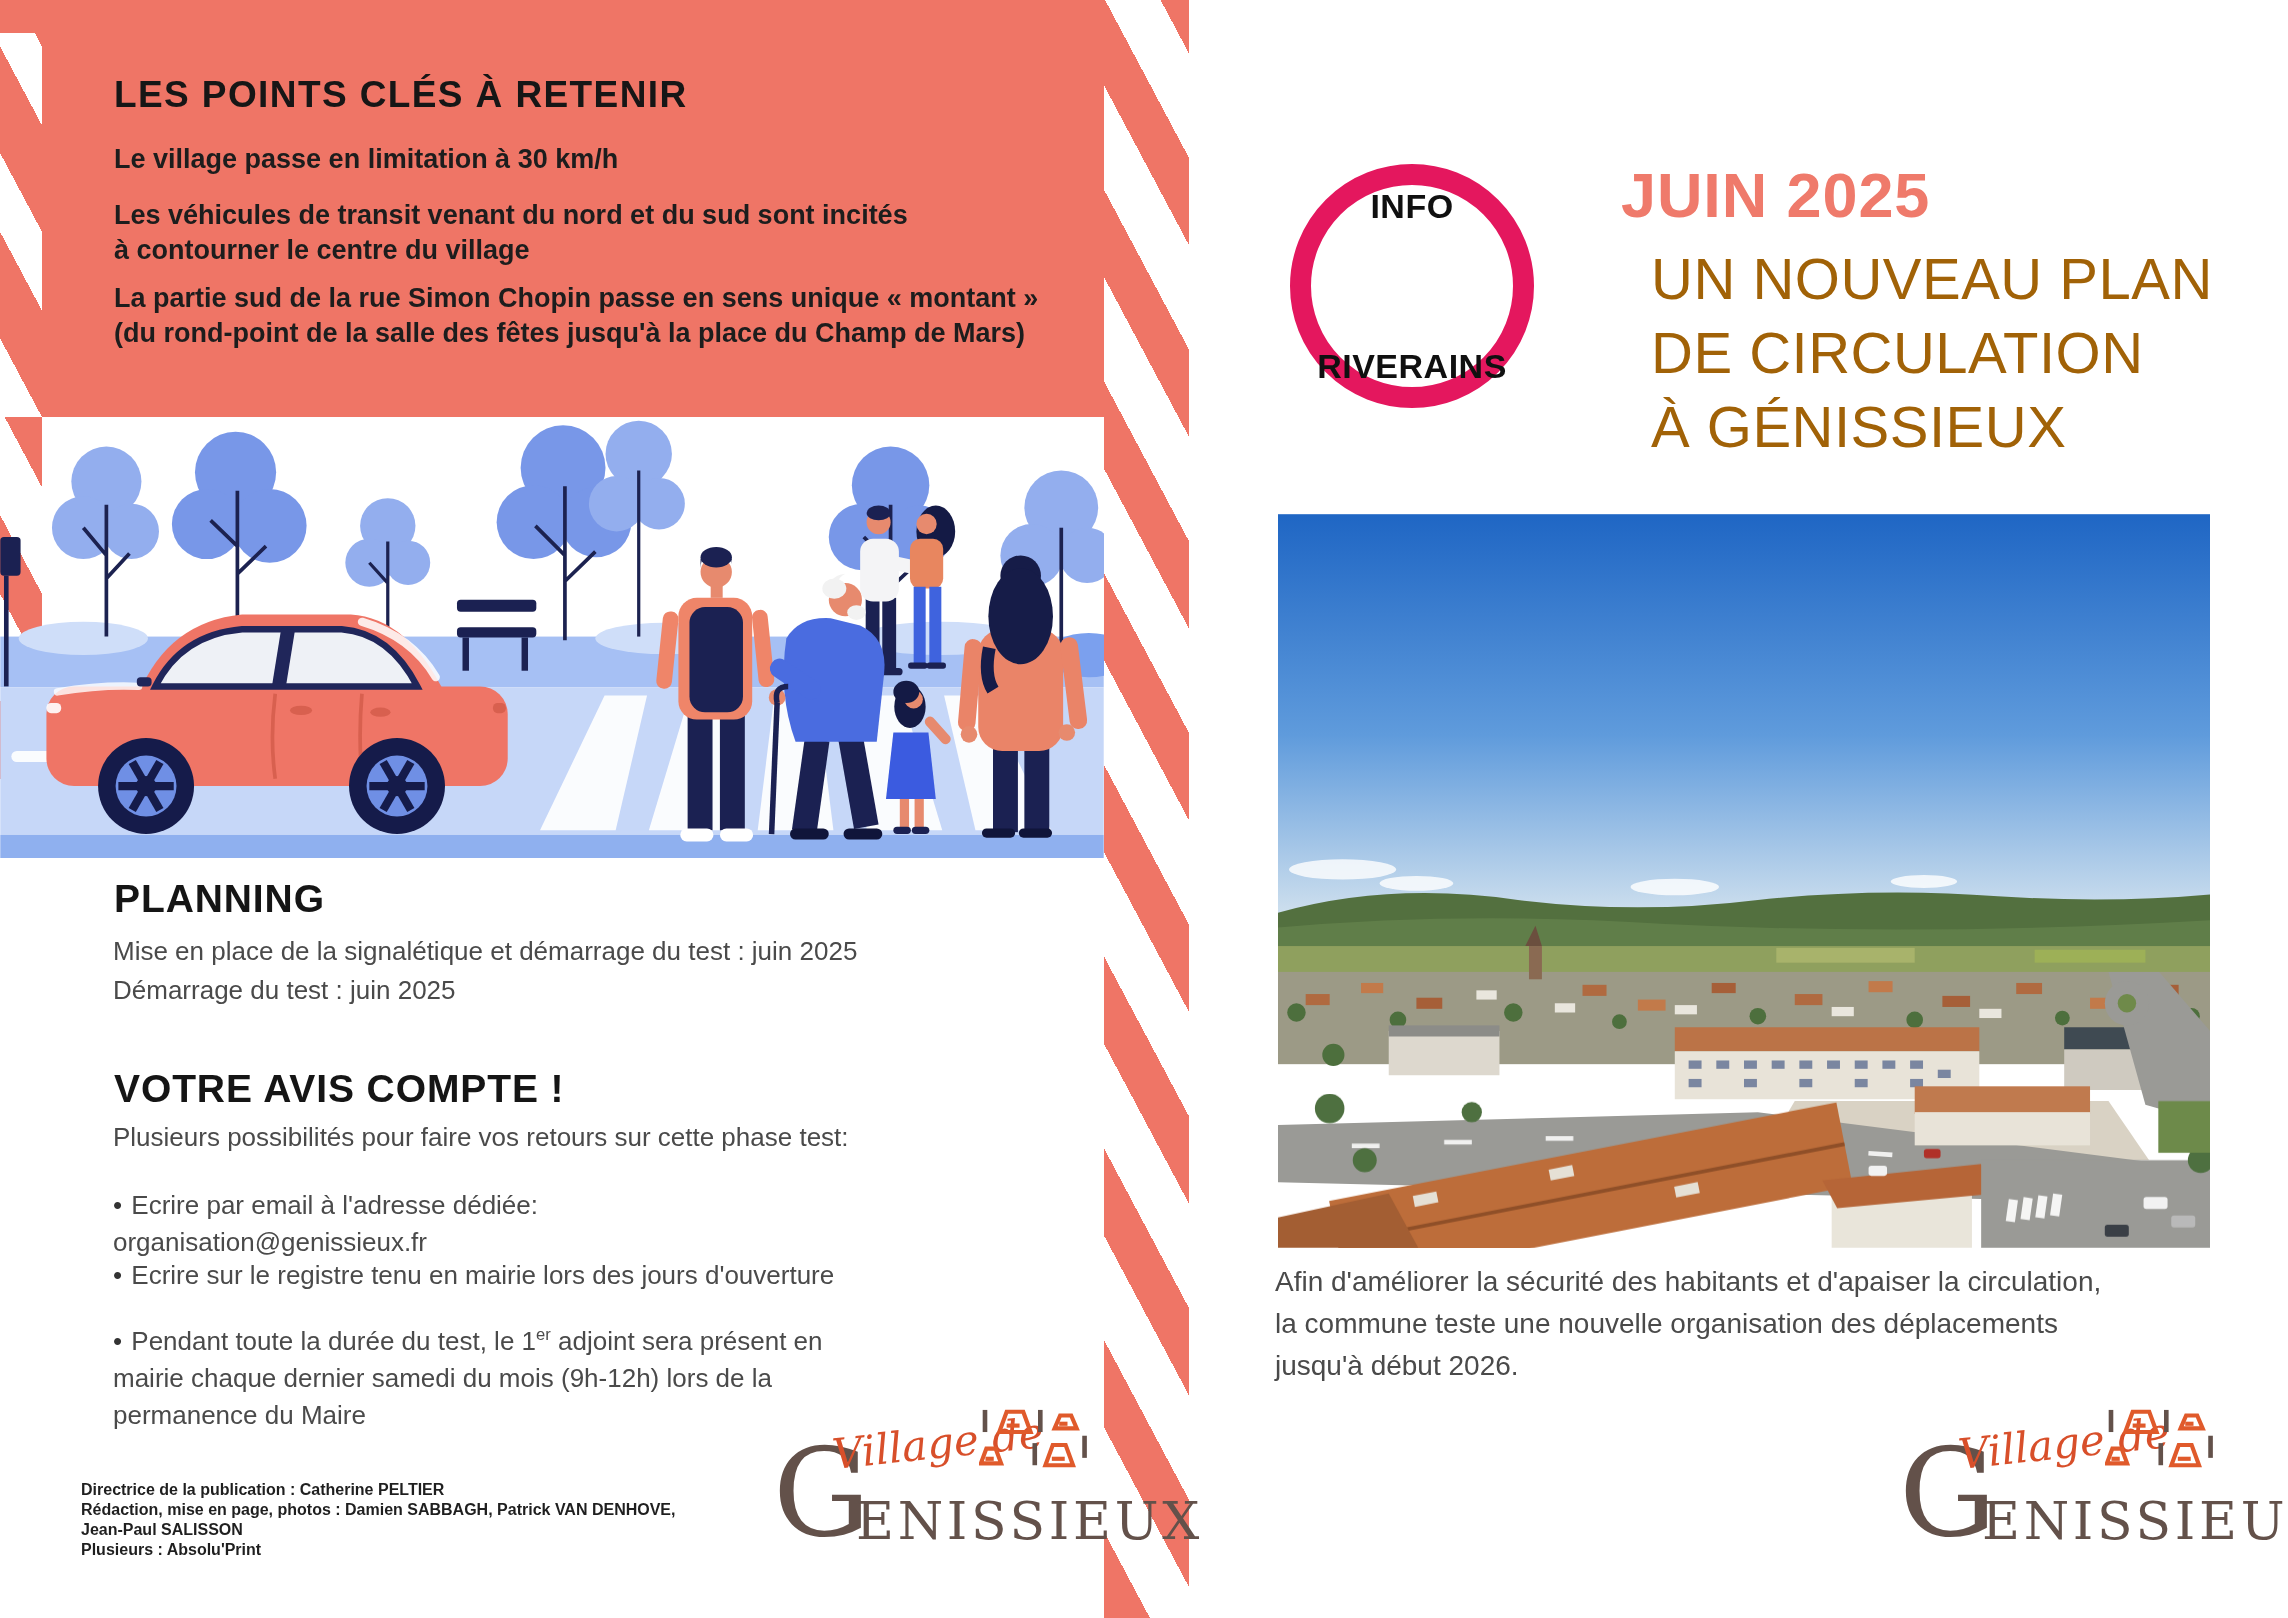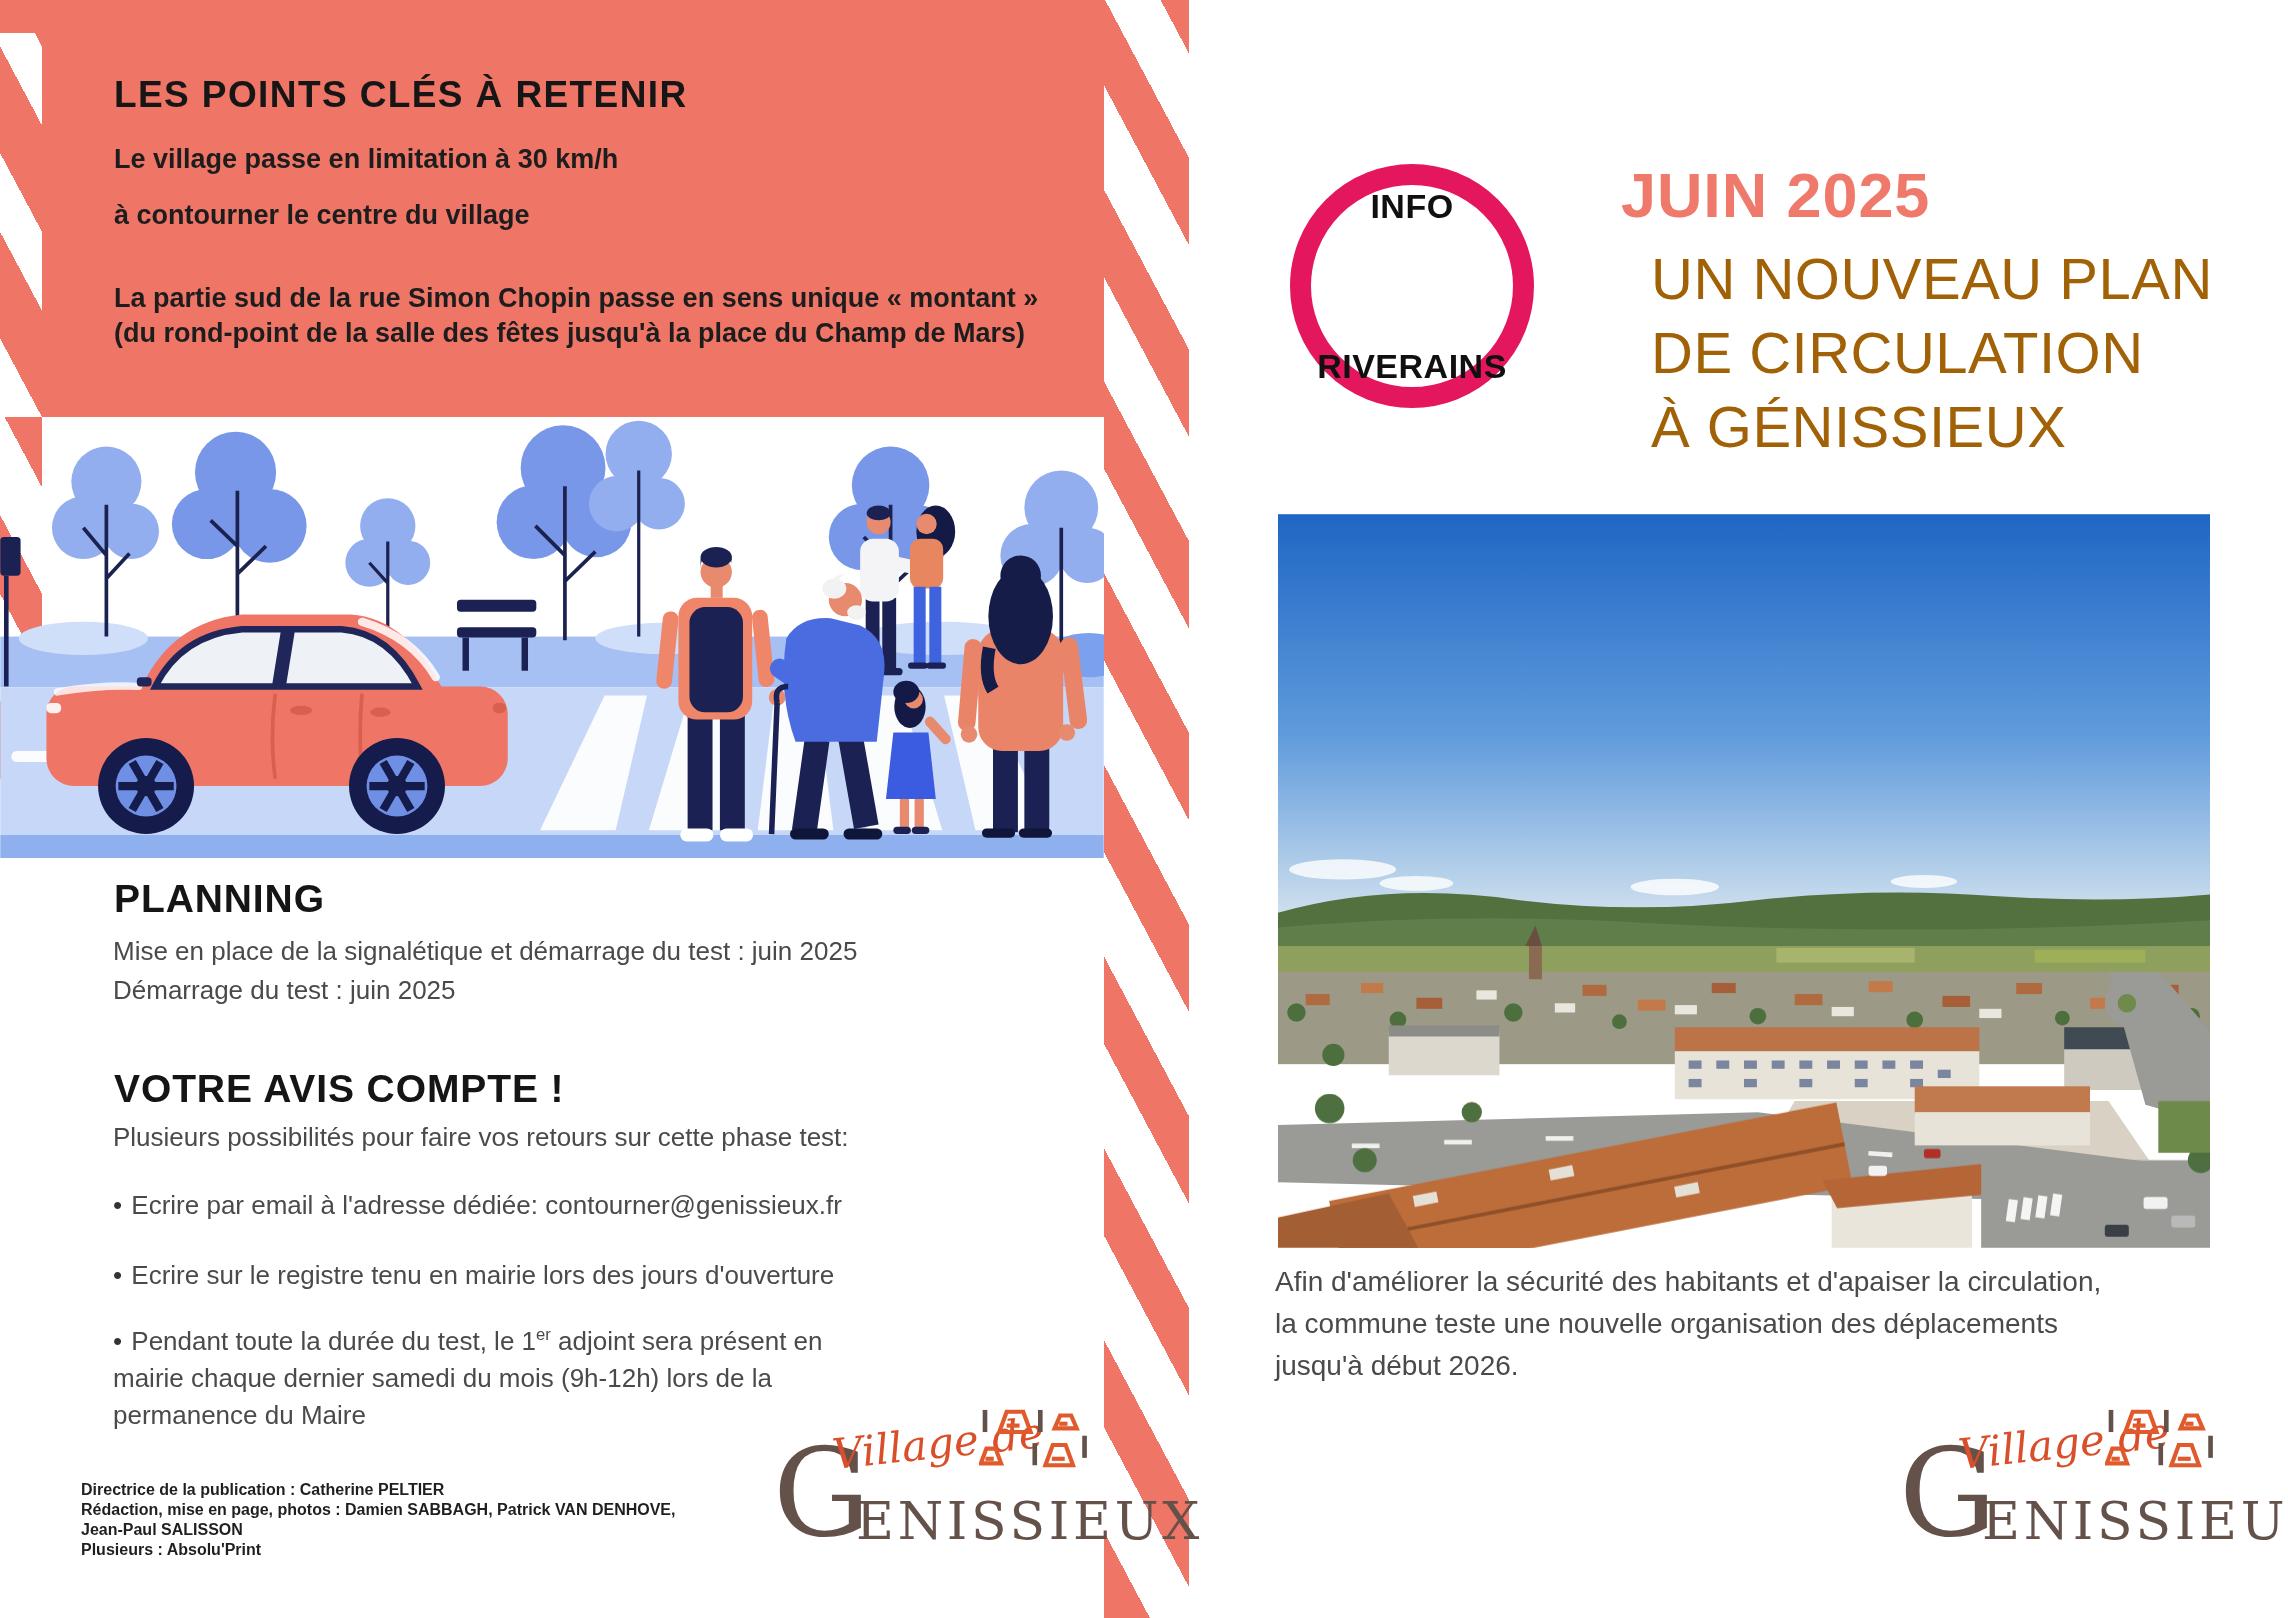--- a/index.html
+++ b/index.html
@@ -81,20 +81,21 @@
 </style>
 </head>
 <body>
 
 <div class="page">
 
   <div class="coral-block">
     <div class="kp-title">LES POINTS CLÉS À RETENIR</div>
     <div class="kp-p kp-p1">Le village passe en limitation à 30 km/h</div>
     <div class="kp-p kp-p2">
+      <div>Les véhicules de transit venant du nord et du sud sont incités</div>
       <div>à contourner le centre du village</div>
     </div>
     <div class="kp-p kp-p3">
       <div>La partie sud de la rue Simon Chopin passe en sens unique « montant »</div>
       <div>(du rond-point de la salle des fêtes jusqu'à la place du Champ de Mars)</div>
     </div>
   </div>
 
   <div class="left-stripes-top"></div>
   <div class="left-stripes-bottom"></div>
@@ -295,21 +296,21 @@
   <div class="section-title planning-title">PLANNING</div>
   <div class="planning-lines">
     <div>Mise en place de la signalétique et démarrage du test : juin 2025</div>
     <div>Démarrage du test : juin 2025</div>
   </div>
 
   <div class="section-title avis-title">VOTRE AVIS COMPTE !</div>
   <div class="avis-intro">Plusieurs possibilités pour faire vos retours sur cette phase test:</div>
 
   <div class="bullet bullet1">
-    <span class="dot">•</span><span>Ecrire par email à l'adresse dédiée: contourner@genissieux.fr</span>
+    <span class="dot">•</span><span>Ecrire par email à l'adresse dédiée: organisation@genissieux.fr</span>
   </div>
   <div class="bullet bullet2">
     <span class="dot">•</span><span>Ecrire sur le registre tenu en mairie lors des jours d'ouverture</span>
   </div>
   <div class="bullet bullet3">
     <span class="dot">•</span><span>Pendant toute la durée du test, le 1</span><sup>er</sup><span> adjoint sera présent en mairie chaque dernier samedi du mois (9h-12h) lors de la permanence du Maire</span>
   </div>
 
   <div class="credits">
     <div>Directrice de la publication : Catherine PELTIER</div>

